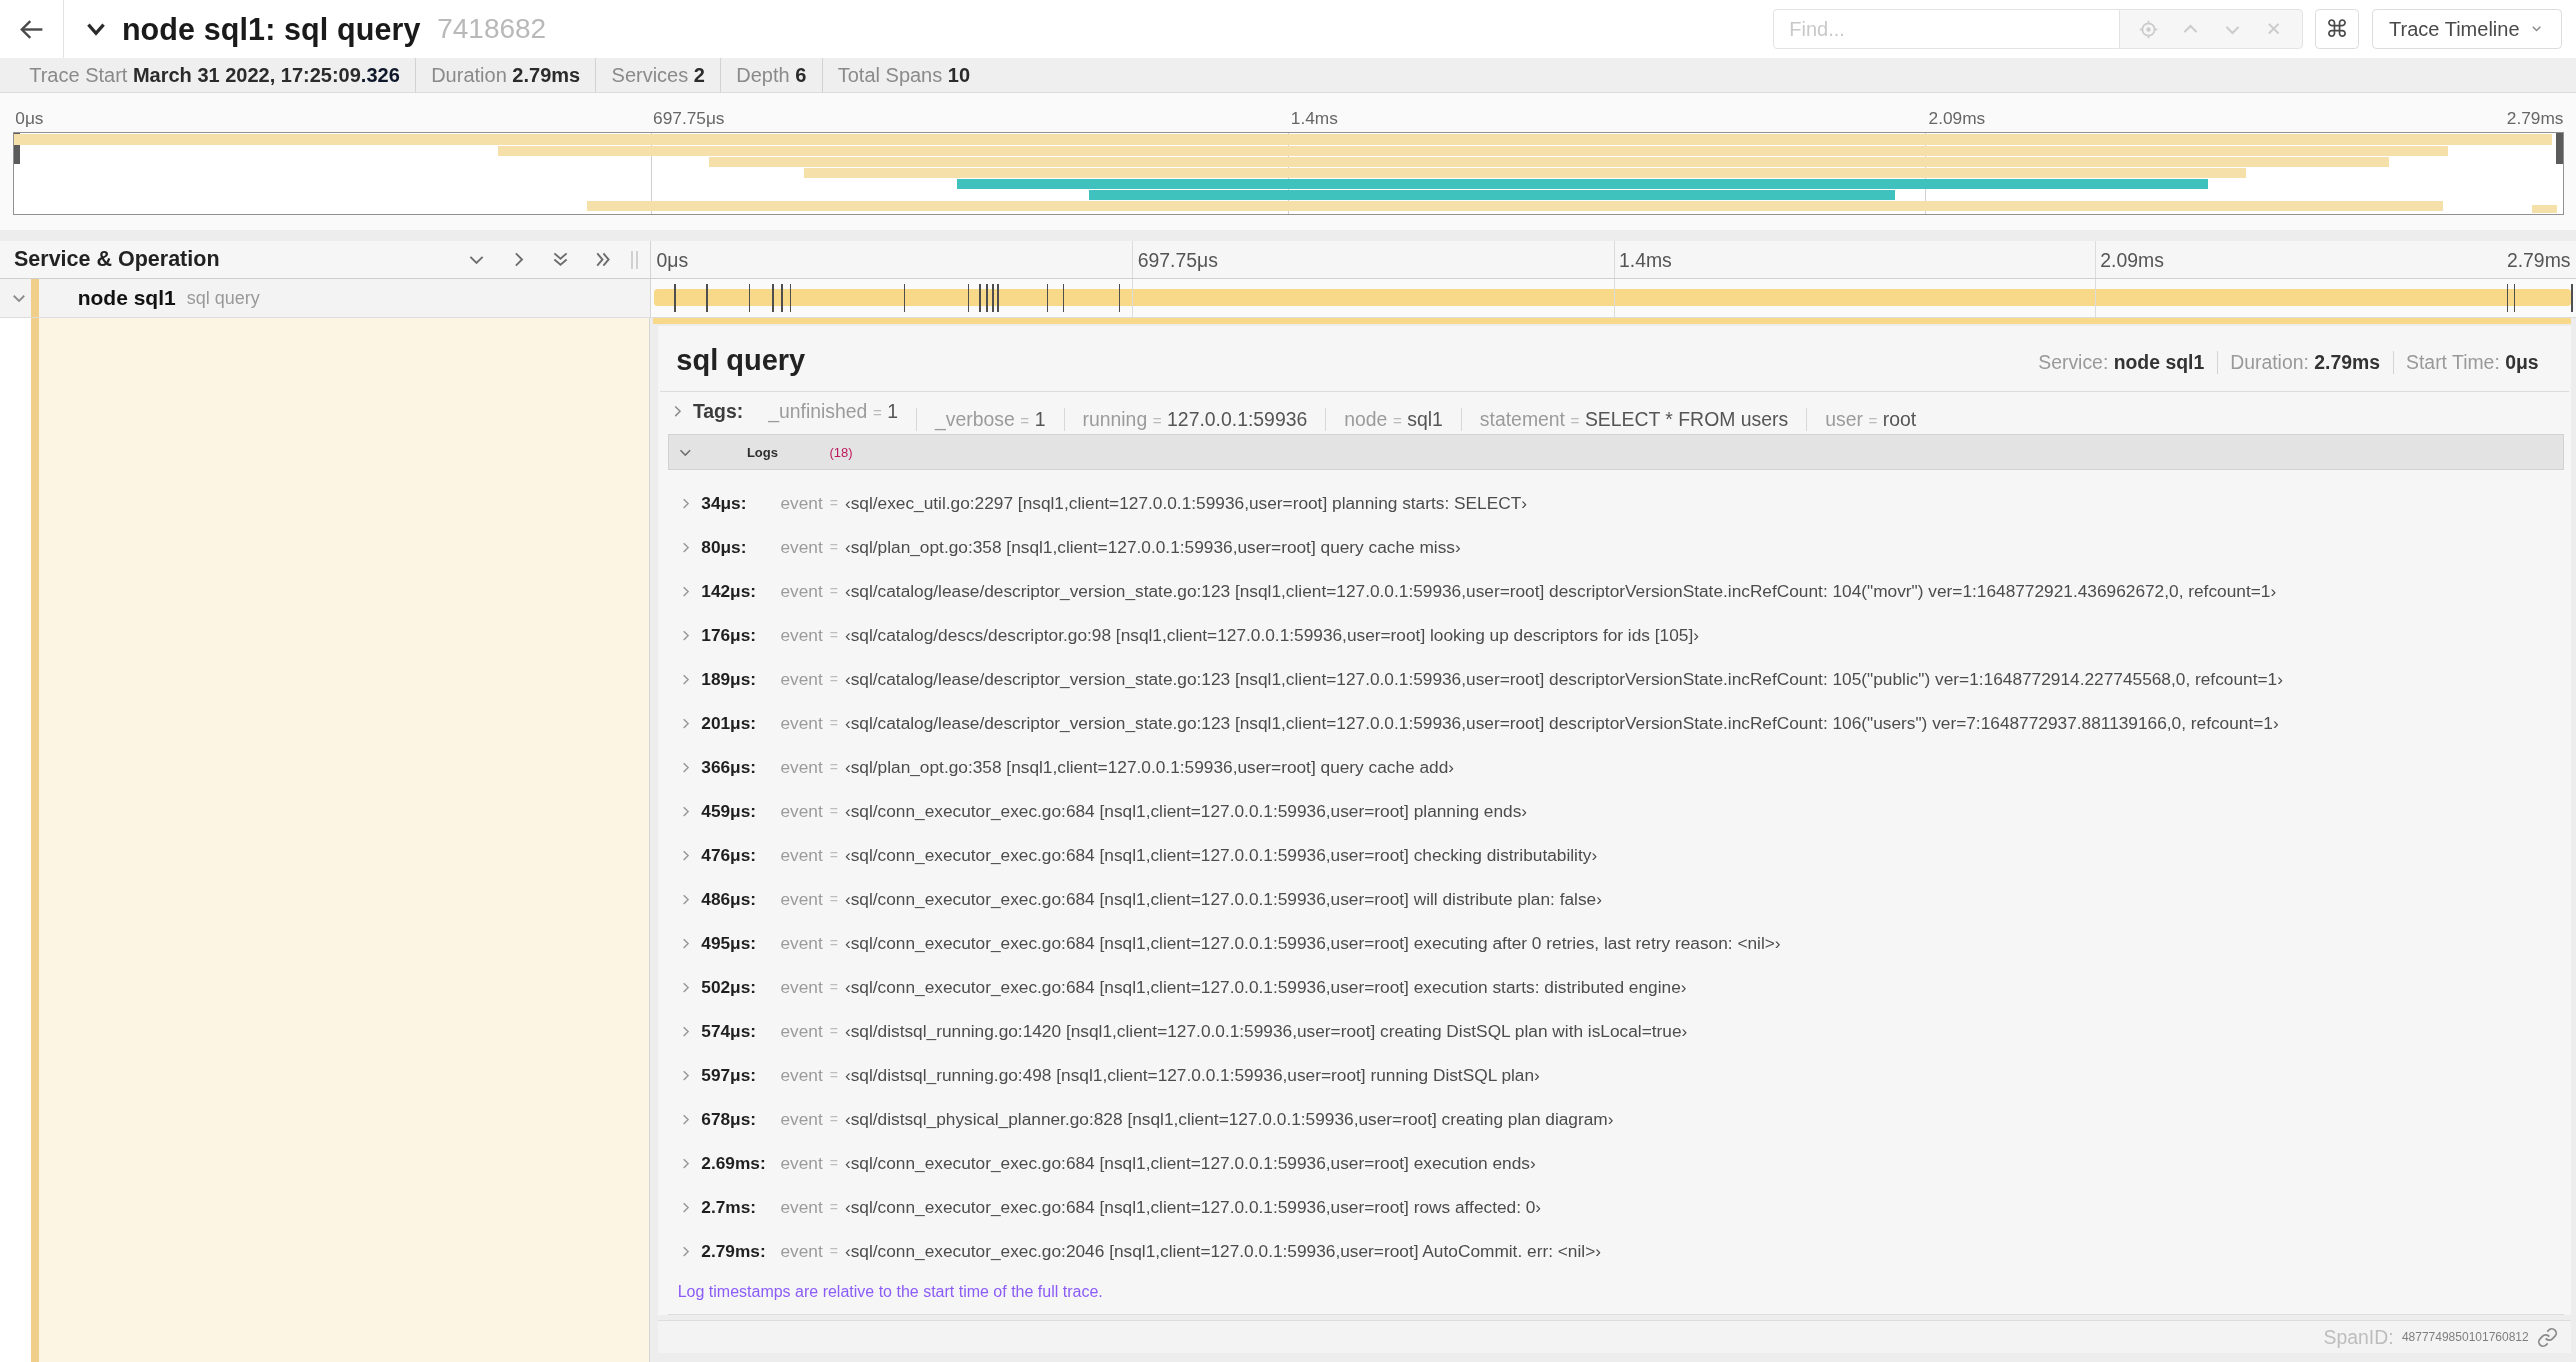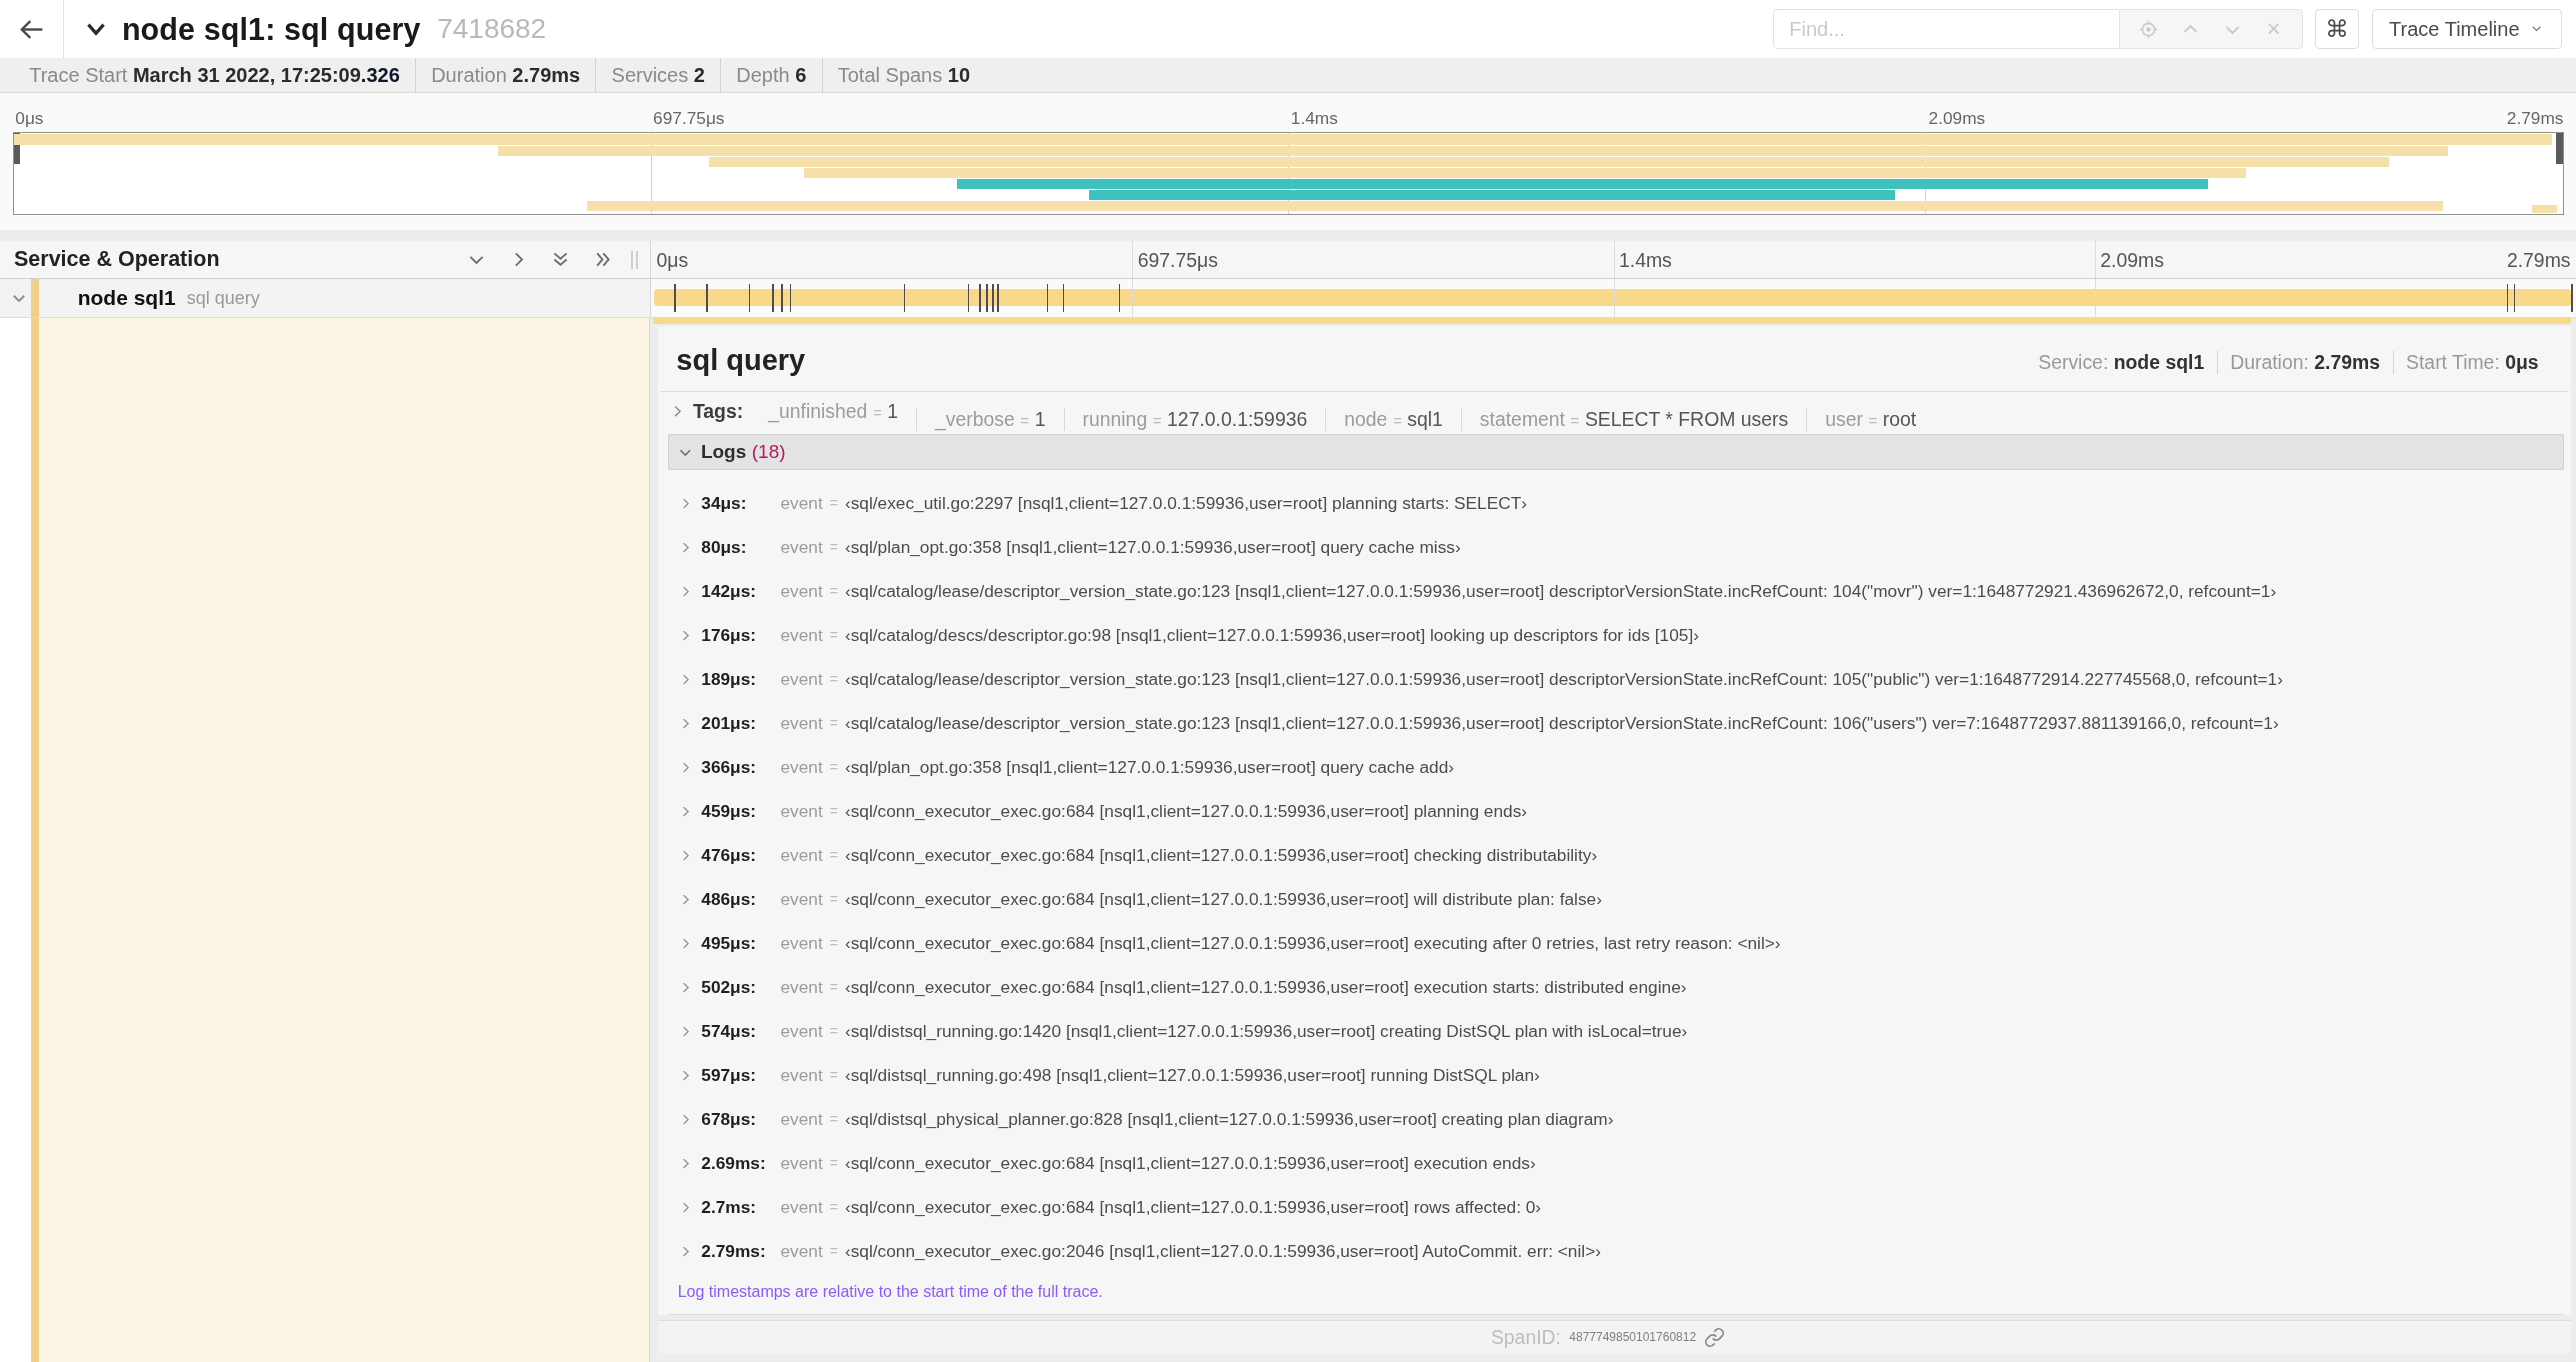--- a/index.html
+++ b/index.html
@@ -87,33 +87,33 @@
   .detail-divider { border-top:0.7px solid #dcdcdc; margin:0 1.4px; }
 
   .tags-row { display:flex; align-items:center; height:40px; padding-left:11px; font-size:19.4px; cursor:pointer; }
   .tags-label { font-weight:bold; color:#3c3c3c; margin:0 7px; }
   .tag-chip { padding:0 18px; color:#555; white-space:nowrap; }
   .tag-chip + .tag-chip { border-left:0.7px solid #d8d8d8;margin-top:16px; }
   .t-key { color:#9b9b9b; } .t-eq { color:#bbb; font-size:15.2px; padding:0 5.5px; }
 
   .logs-section { margin:2.8px 7px 0 9.7px; }
   .logs-head { height:36px; display:flex; align-items:center; background:#e3e3e3;
-    border:0.7px solid #d2d2d2; padding-left:8.3px; font-size:19px; cursor:pointer; }
+    border:0.7px solid #d2d2d2; padding-left:8.3px; font-size:13px; cursor:pointer;gap:46px; }
   .logs-title { font-weight:bold; color:#2e2e2e; margin:0 5.5px 0 7px; }
   .logs-count { color:#be185d; }
   .log-rows { padding:11px 0 0 2.8px; }
   .log-row { display:flex; align-items:center; height:44px; font-size:17.3px; color:#4c4c4c; cursor:pointer; white-space:nowrap; }
   .log-chev { width:30.5px; display:flex; justify-content:center; flex:0 0 auto; }
   .log-time { font-weight:bold; color:#1f1f1f; min-width:75px; flex:0 0 auto; }
   .log-key { color:#9b9b9b; margin-left:4.2px; }
   .log-eq { color:#bdbdbd; font-size:14px; padding:0 7px; }
   .logs-note { font-size:16px; color:#8b5cf6; padding:9.7px 0 12.5px 9.7px; border-bottom:0.7px solid #ddd; }
 
   .detail-footer { height:33px; margin:5.5px 5.5px 0 8.3px; background:#f3f3f3; border-top:0.7px solid #ddd;
-    display:flex; align-items:center; justify-content:center; padding-right:12.5px; gap:8.3px; flex:0 0 auto; }
+    display:flex; align-items:center; justify-content:flex-end; padding-right:12.5px; gap:8.3px; flex:0 0 auto; }
   .spanid-label { font-size:19.4px; color:#bdbdbd; }
   .spanid-value { font-size:12px; color:#7f7f7f; }
 
   svg { display:block; }
 </style>
 </head>
 <body>
 
 <div class="app">
 

